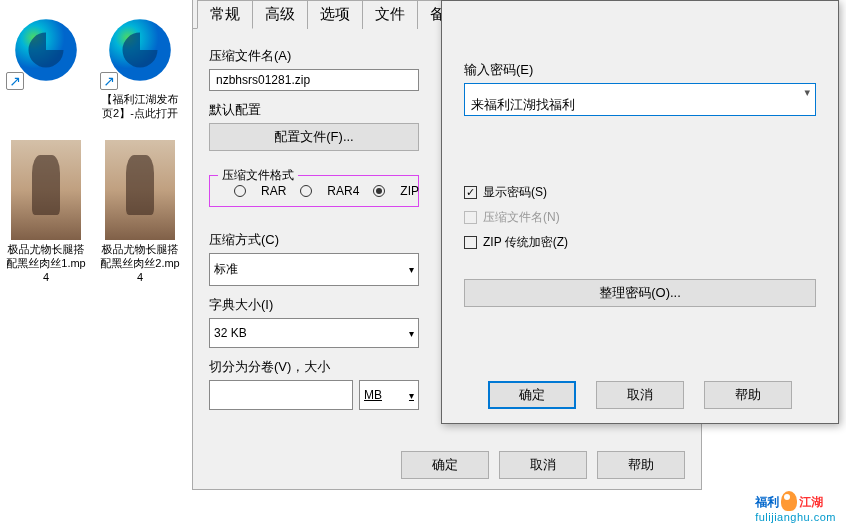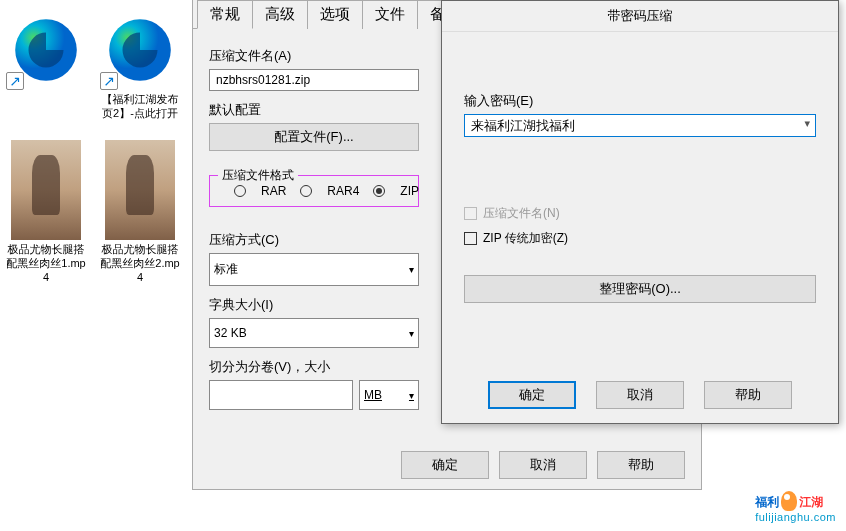--- a/index.html
+++ b/index.html
@@ -40,21 +40,21 @@
 .right-col-hint { position: absolute; right: 16px; top: 116px; font-size: 13px; }
 
 .dialog-footer { position: absolute; bottom: 10px; right: 16px; display: flex; gap: 10px; }
 .btn { min-width: 88px; padding: 4px 10px; background: #e1e1e1; border: 1px solid #adadad; cursor: pointer; font-size: 13px; }
 
 
 .dialog-pwd { position: absolute; left: 441px; top: 0; width: 398px; height: 424px; background: #f0f0f0; border: 1px solid #666; box-shadow: 2px 2px 8px rgba(0,0,0,0.3); }
 .pwd-title { text-align: center; padding: 6px; font-size: 13px; border-bottom: 1px solid #ddd; }
 .pwd-body { padding: 60px 22px 16px 22px; }
 .pwd-input-wrap { position: relative; }
-.pwd-input { width: 100%; border: 1px solid #0078d4; padding: 3px 20px 3px 6px; background: #fff; font-size: 13px; }
+.pwd-input { width: 100%; border: 1px solid #0078d4; padding: 13px 20px 3px 6px; background: #fff; font-size: 13px; }
 .pwd-arrow { position: absolute; right: 6px; top: 3px; font-size: 11px; color: #555; }
 .check-row { display: flex; align-items: center; gap: 6px; margin: 8px 0; font-size: 13px; }
 .checkbox { width: 13px; height: 13px; border: 1px solid #333; display: inline-flex; align-items: center; justify-content: center; font-size: 11px; line-height: 1; }
 .checkbox.checked::after { content: "✓"; font-size: 11px; }
 .check-row.disabled { color: #999; }
 .check-row.disabled .checkbox { border-color: #bbb; }
 .pwd-footer { position: absolute; bottom: 14px; left: 0; right: 0; display: flex; justify-content: center; gap: 20px; }
 .btn.primary { border: 2px solid #0078d4; padding: 3px 9px; }
 
 
@@ -176,28 +176,31 @@
     </div>
   </div>
   <div class="dialog-footer">
     <button class="btn">确定</button>
     <button class="btn">取消</button>
     <button class="btn">帮助</button>
   </div>
 </div>
 
 <div class="dialog-pwd">
-  <div class="pwd-title">带密码压缩</div>
   <div class="pwd-body">
     <span class="label">输入密码(E)</span>
     <div class="pwd-input-wrap">
       <input class="pwd-input" value="来福利江湖找福利" style="">
       <span class="pwd-arrow">▾</span>
     </div>
     <div style="height:60px"></div>
+    <div class="check-row">
+      <span class="checkbox checked"></span>
+      <span>显示密码(S)</span>
+    </div>
     <div class="check-row disabled">
       <span class="checkbox"></span>
       <span>压缩文件名(N)</span>
     </div>
     <div class="check-row">
       <span class="checkbox"></span>
       <span>ZIP 传统加密(Z)</span>
     </div>
     <div style="height:20px"></div>
     <button class="btn-wide" style="width:100%">整理密码(O)...</button>

